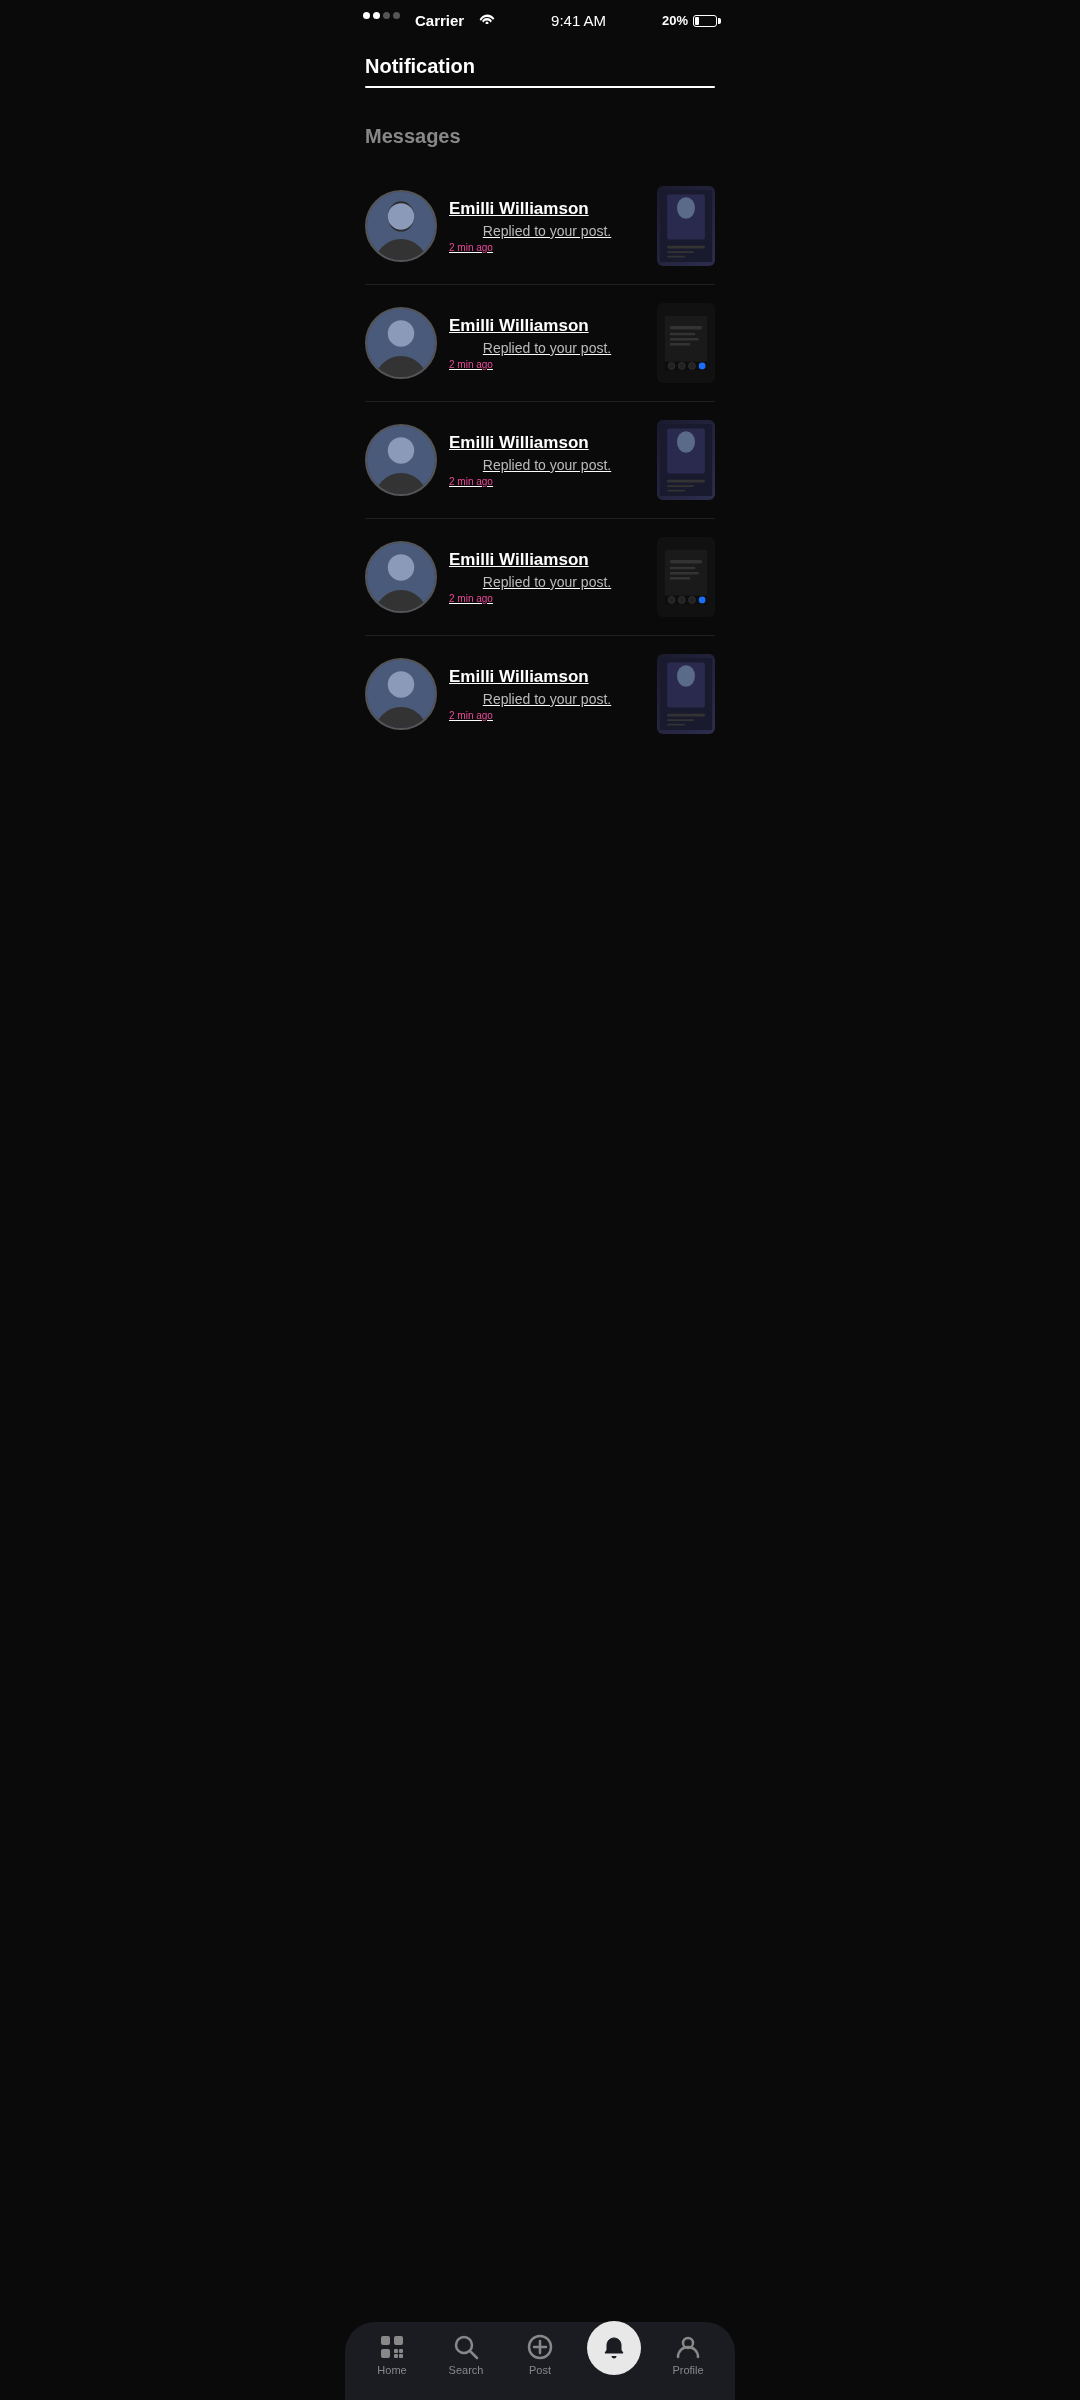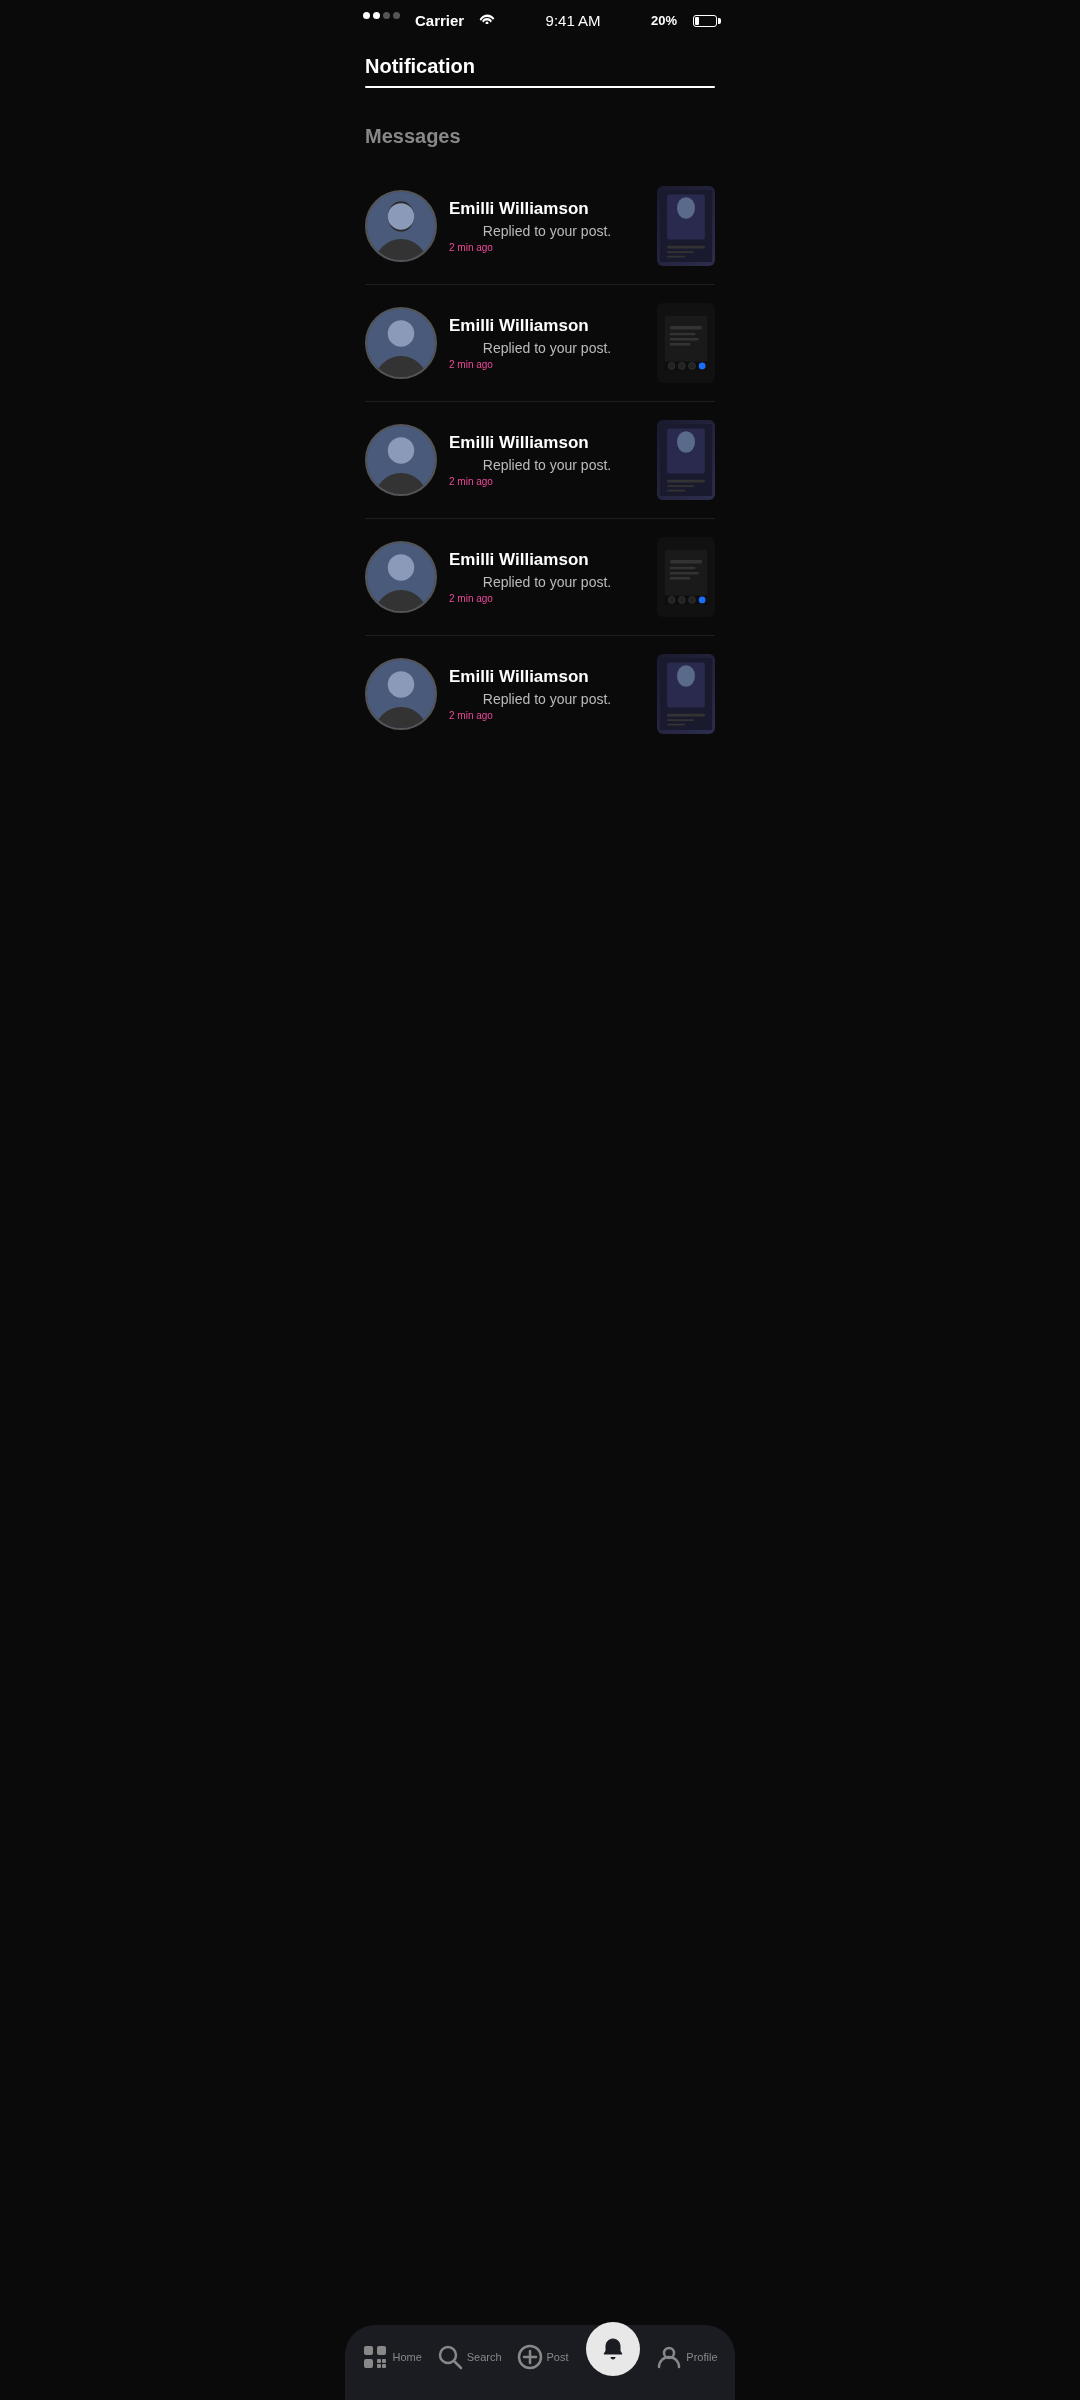--- a/index.html
+++ b/index.html
@@ -34,21 +34,21 @@
       display: flex; gap: 3px;
     }
     .dot {
       width: 7px; height: 7px; border-radius: 50%;
     }
     .dot.filled { background: #fff; }
     .dot.empty { background: #555; }
     .wifi-icon { font-size: 13px; }
     .status-center { font-size: 15px; font-weight: 400; }
     .status-right {
-      display: flex; align-items: center; gap: 16px; font-size: 13px;
+      display: flex; align-items: center; gap: 5px; font-size: 13px;
     }
     .battery {
       display: flex; align-items: center;
       border: 1.5px solid #fff;
       border-radius: 3px;
       width: 24px; height: 12px;
       position: relative;
       padding: 1px;
     }
     .battery::after {
@@ -116,20 +116,21 @@
       border-radius: 50%;
       border: 2px solid #555;
       overflow: hidden;
       flex-shrink: 0;
       background: #3a4a6b;
       position: relative;
     }
 
     .notif-content {
       flex: 1;
+      text-decoration: underline;
     }
     .notif-name {
       font-size: 17px;
       font-weight: 700;
       color: #fff;
       margin-bottom: 4px;
     }
     .notif-action {
       font-size: 14px;
       color: #bbb;
@@ -179,20 +180,21 @@
       background: #1a1c22;
       border-radius: 30px 30px 0 0;
       display: flex;
       justify-content: space-around;
       align-items: center;
       padding: 12px 10px 24px;
     }
 
     .nav-item {
       display: flex;
+      flex-direction: column;
       align-items: center;
       gap: 4px;
       cursor: pointer;
       min-width: 55px;
     }
     .nav-icon {
       width: 26px;
       height: 26px;
       display: flex;
       align-items: center;

